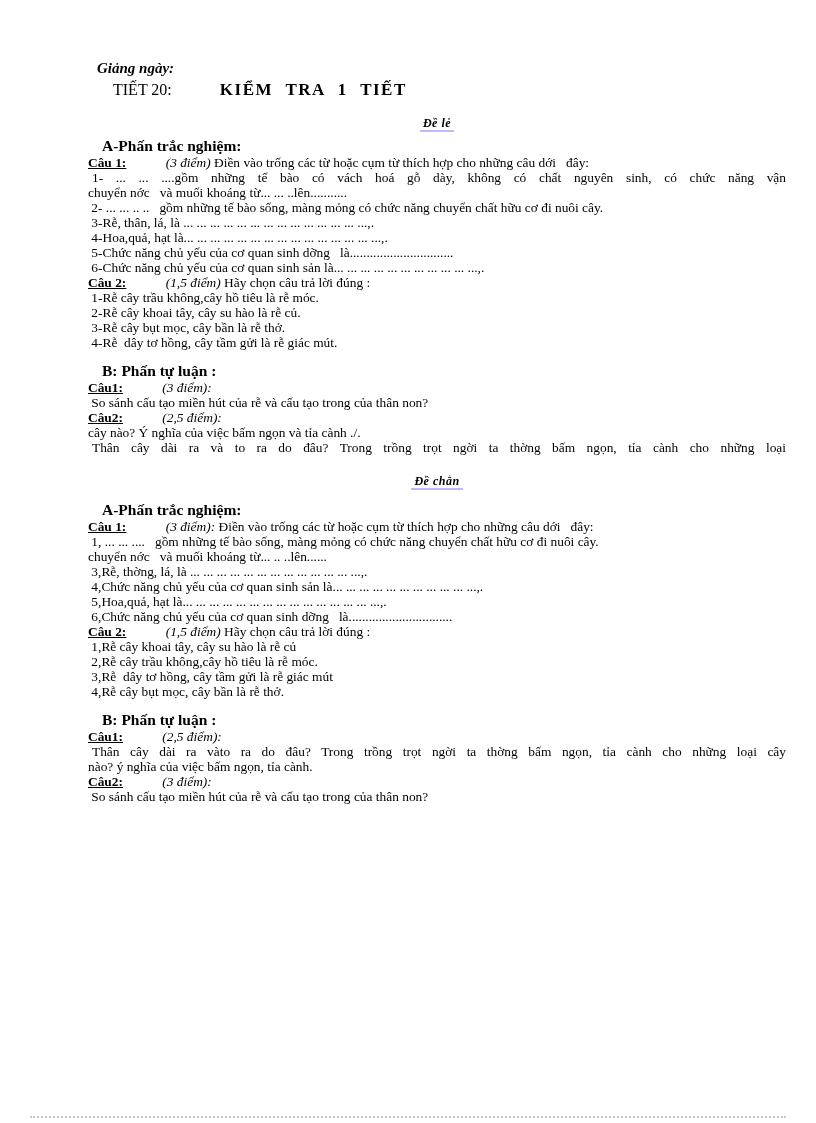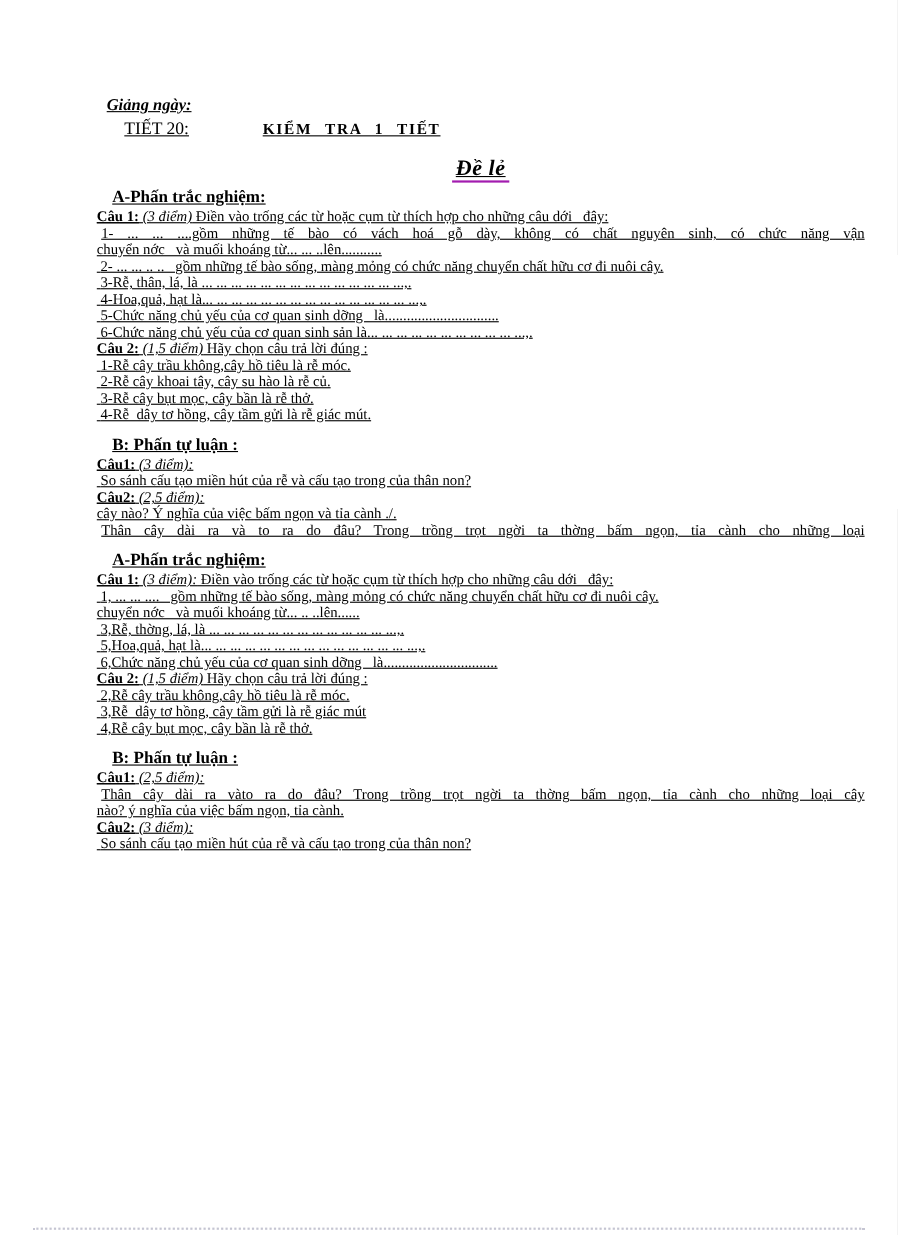--- a/index.html
+++ b/index.html
@@ -1,31 +1,31 @@
 <!DOCTYPE html>
 <html><head>
 <meta charset="utf-8">
 <style>
   html,body{margin:0;padding:0;background:#e8e8e8;}
   .page{
     width:816px;height:1123px;background:#ffffff;position:relative;
     font-family:"Liberation Serif","DejaVu Serif",serif;color:#000;
     margin:0 auto;overflow:hidden;
   }
-  .content{padding:88px 30px 0 88px;text-decoration:underline;}
+  .content{padding:60px 30px 0 88px;}
   .hdr1{font-weight:bold;font-style:italic;font-size:15px;line-height:16px;padding-left:9px;}
   .hdr2{font-size:16px;line-height:22px;padding-left:25px;margin-top:3px;}
-  .main-title{font-weight:bold;font-size:14px;letter-spacing:1.5px;word-spacing:7px;margin-left:67px;}
+  .main-title{font-weight:bold;font-size:17px;letter-spacing:1.5px;word-spacing:7px;margin-left:48px;}
   .de-title-wrap{text-align:center;margin-top:12px;}
-  .de-title{font-weight:bold;font-style:italic;font-size:20px;border-bottom:2px solid #a21caf;padding:0 3px 0;letter-spacing:.5px;}
+  .de-title{font-weight:bold;font-style:italic;font-size:12px;border-bottom:2px solid #c4b5fd;padding:0 3px 0;letter-spacing:.5px;}
   .sec-heading{font-weight:bold;font-size:15.5px;line-height:18px;padding-left:14px;}
   .line{font-size:13.4px;line-height:15px;white-space:pre-wrap;}
   .stretch{white-space:normal;text-align:justify;text-align-last:justify;padding-left:4px;}
   .q-label{font-weight:bold;text-decoration:underline;}
-  .q-score{font-style:italic;}.mt6{margin-top:6px}
+  .q-score{font-style:italic;margin-left:36px;}.mt6{margin-top:6px}
   .mt12{margin-top:12px}.mt16{margin-top:16px}
   .footer-dots{position:absolute;left:30px;right:30px;bottom:5px;border-bottom:2px dotted #c5c5d2;height:0;}
 </style>
 </head>
 <body>
 
 <div class="page">
   <div class="content">
 
     <div class="hdr1">Giảng ngày:</div>
@@ -58,33 +58,38 @@
 
     <div class="sec-heading mt12">B: Phấn tự luận :</div>
 
     <div class="line"><span class="q-label">Câu1:</span><span class="q-score"> (3 điểm):</span></div>
     <div class="line"> So sánh cấu tạo miền hút của rễ và cấu tạo trong của thân non?</div>
 
     <div class="line"><span class="q-label">Câu2:</span><span class="q-score"> (2,5 điểm):</span></div>
     <div class="line">cây nào? Ý nghĩa của việc bấm ngọn và tỉa cành ./.</div>
     <div class="line stretch">Thân cây dài ra và to ra do đâu? Trong trồng trọt ngời ta thờng bấm ngọn, tỉa cành cho những loại</div>
 
+    <div class="de-title-wrap mt16">
+      <span class="de-title">Đề chẳn</span>
+    </div>
 
     <div class="sec-heading mt12">A-Phấn trắc nghiệm:</div>
 
     <div class="line"><span class="q-label">Câu 1:</span><span class="q-score"> (3 điểm):</span><span> Điền vào trống các từ hoặc cụm từ thích hợp cho những câu dới   đây:</span></div>
 
     <div class="line"> 1, ... ... ....   gồm những tế bào sống, màng mỏng có chức năng chuyển chất hữu cơ đi nuôi cây.</div>
     <div class="line">chuyển nớc   và muối khoáng từ... .. ..lên......</div>
     <div class="line"> 3,Rễ, thờng, lá, là ... ... ... ... ... ... ... ... ... ... ... ... ...,.</div>
+    <div class="line"> 4,Chức năng chủ yếu của cơ quan sinh sản là... ... ... ... ... ... ... ... ... ... ...,.</div>
     <div class="line"> 5,Hoa,quả, hạt là... ... ... ... ... ... ... ... ... ... ... ... ... ... ...,.</div>
     <div class="line"> 6,Chức năng chủ yếu của cơ quan sinh dỡng   là...............................</div>
 
     <div class="line"><span class="q-label">Câu 2:</span><span class="q-score"> (1,5 điểm)</span><span> Hãy chọn câu trả lời đúng :</span></div>
 
+    <div class="line"> 1,Rễ cây khoai tây, cây su hào là rễ củ</div>
     <div class="line"> 2,Rễ cây trầu không,cây hồ tiêu là rễ móc.</div>
     <div class="line"> 3,Rễ  dây tơ hồng, cây tầm gửi là rễ giác mút</div>
     <div class="line"> 4,Rễ cây bụt mọc, cây bần là rễ thở.</div>
 
     <div class="sec-heading mt12">B: Phấn tự luận :</div>
 
     <div class="line"><span class="q-label">Câu1:</span><span class="q-score"> (2,5 điểm):</span></div>
     <div class="line stretch">Thân cây dài ra vàto ra do đâu? Trong trồng trọt ngời ta thờng bấm ngọn, tỉa cành cho những loại cây</div>
     <div class="line">nào? ý nghĩa của việc bấm ngọn, tỉa cành.</div>
 

